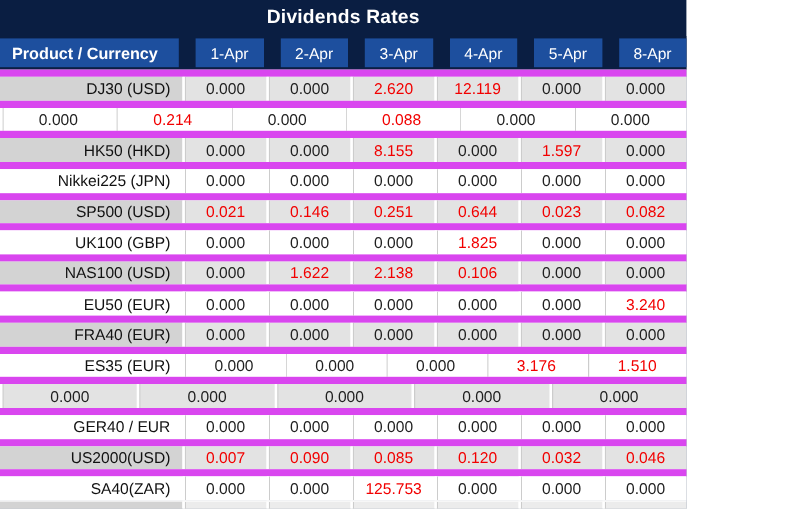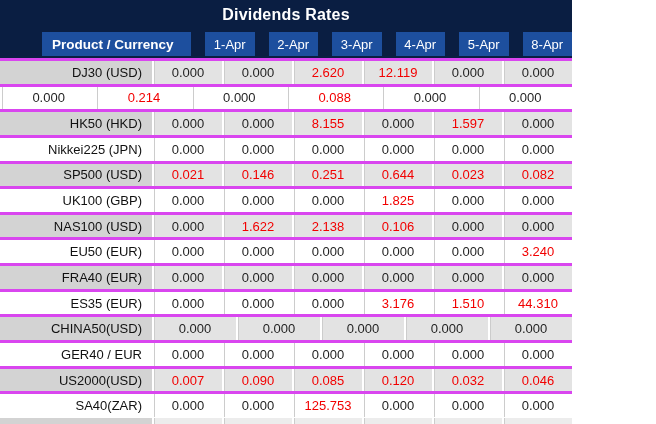--- a/index.html
+++ b/index.html
@@ -13,26 +13,26 @@
   }
   *{box-sizing:border-box;margin:0;padding:0;}
   html,body{width:656px;height:424px;overflow:hidden;}
   body{font-family:"Liberation Sans","DejaVu Sans",sans-serif;background:#fff;}
   .app{width:572px;height:424px;background:var(--navy);display:flex;flex-direction:column;text-align:center;}
 
   .title-bar{height:30px;flex:0 0 30px;display:flex;align-items:center;justify-content:center;}
   .title-bar .title{color:#fff;font-size:16px;font-weight:bold;letter-spacing:.2px;}
 
   .header-row{height:28px;flex:0 0 28px;display:flex;background:var(--navy);padding:2px 0 2px 0;}
-  .hcell{background:var(--blue);color:#fff;display:flex;align-items:center;margin-left:42px;}
+  .hcell{background:var(--blue);color:#fff;display:flex;align-items:center;}
   .hcell.product{width:149px;flex:0 0 149px;font-weight:bold;font-size:13.5px;padding-left:10px;}
   .hcell.date{flex:1 1 0;justify-content:center;font-size:13px;font-weight:400;margin-left:14px;}
 
   .rows{flex:1 1 auto;display:flex;flex-direction:column;background:#fff;}
-  .row{flex:1 1 0;display:flex;border-top:3px solid #d946ef;}
+  .row{flex:1 1 0;display:flex;border-top:6px solid #d946ef;}
   .cell-product{width:152px;flex:0 0 152px;display:flex;align-items:center;justify-content:flex-end;
                 padding-right:10px;font-size:13px;color:#111;background:#fff;}
   .cell-value{flex:1 1 0;display:flex;align-items:center;justify-content:center;
               font-size:13px;color:var(--ink);background:#fff;
               border-left:2px solid #fff;box-shadow:inset 1px 0 0 var(--grid);}
   .row.alt .cell-product{background:var(--alt-product);}
   .row.alt .cell-value{background:var(--alt-value);}
   .cell-value.red{color:var(--red);}
 
   .partial-row{height:7px;flex:0 0 7px;display:flex;border-top:1px solid #fff;background:#fff;}
@@ -142,24 +142,22 @@
         <div class="cell-value">0.000</div>
         <div class="cell-value">0.000</div>
       </div>
       <div class="row">
         <div class="cell-product">ES35 (EUR)</div>
         <div class="cell-value">0.000</div>
         <div class="cell-value">0.000</div>
         <div class="cell-value">0.000</div>
         <div class="cell-value red">3.176</div>
         <div class="cell-value red">1.510</div>
-        <div class="cell-value red">44.310</div>
-      </div>
-      <div class="row alt">
-        <div class="cell-product">CHINA50(USD)</div>
+      </div>
+      <div class="row alt">
         <div class="cell-value">0.000</div>
         <div class="cell-value">0.000</div>
         <div class="cell-value">0.000</div>
         <div class="cell-value">0.000</div>
         <div class="cell-value">0.000</div>
       </div>
       <div class="row">
         <div class="cell-product">GER40 / EUR</div>
         <div class="cell-value">0.000</div>
         <div class="cell-value">0.000</div>

